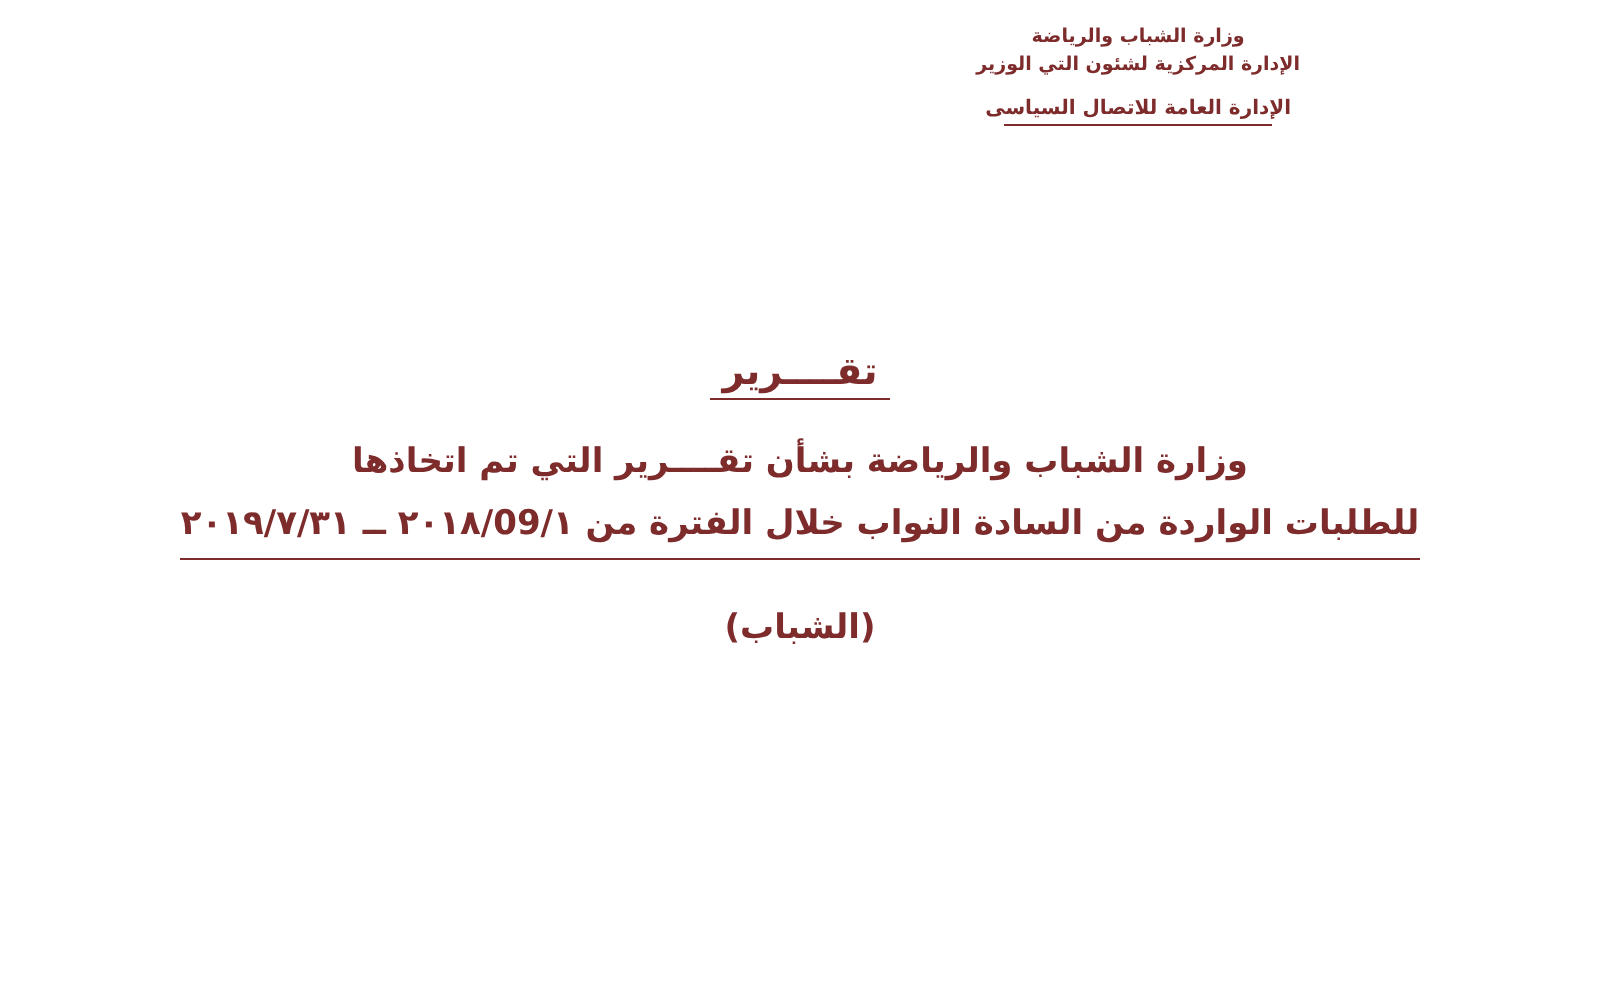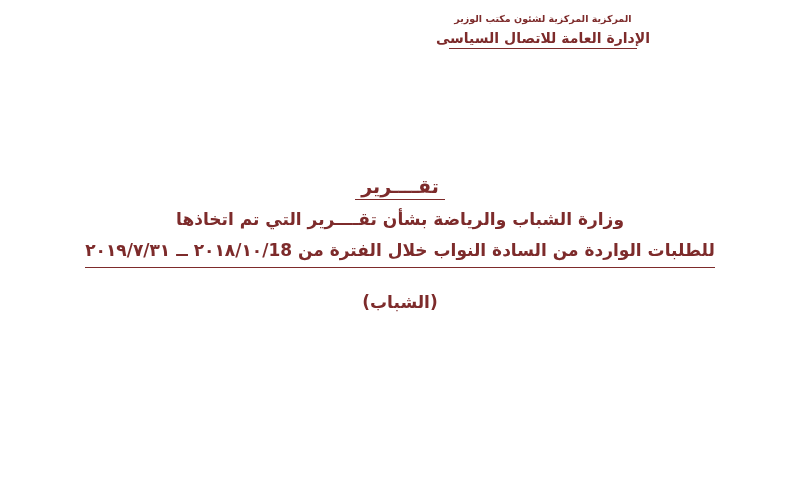--- a/index.html
+++ b/index.html
@@ -36,21 +36,21 @@
     font-size: 9.5px;
     font-weight: bold;
     color: #7d2b2b;
     white-space: nowrap;
     letter-spacing: 0px;
   }
   .letterhead .lh-line.l2 {
     font-size: 9.5px;
   }
   .letterhead .lh-line.l3 {
-    font-size: 14px;
+    font-size: 10px;
     position: relative;
     display: inline-block;
     padding-bottom: 1px;
   }
   .letterhead .lh-line.l3::after {
     content: "";
     position: absolute;
     left: 6%;
     right: 6%;
     bottom: 0;
@@ -66,21 +66,21 @@
     right: 0;
     text-align: center;
     direction: rtl;
   }
 
   .doc-heading {
     font-size: 19px;
     font-weight: bold;
     color: #7d2b2b;
     letter-spacing: 1px;
-    margin: 0 0 4px 0;
+    margin: 0 0 16px 0;
     position: relative;
     display: inline-block;
     padding-bottom: 3px;
   }
   .doc-heading::after {
     content: "";
     position: absolute;
     left: -6px;
     right: -6px;
     bottom: 0;
@@ -118,34 +118,35 @@
   .row-wrap {
     display: block;
   }
 </style>
 </head>
 <body>
 
 <div class="page">
 
   <div class="letterhead">
-    <div class="lh-line l2">المركزية المركزية لشئون مكتب الوزير</div>
+    <div class="lh-line l1">وزارة الشباب والرياضة</div>
+    <div class="lh-line l2">الإدارة المركزية لشئون التي الوزير</div>
     <div class="row-wrap">
       <div class="lh-line l3">الإدارة العامة للاتصال السياسى</div>
     </div>
   </div>
 
   <div class="title-block">
     <div class="row-wrap">
       <div class="doc-heading">تقــــرير</div>
     </div>
     <div class="row-wrap">
       <div class="title-line l1">وزارة الشباب والرياضة بشأن تقــــرير التي تم اتخاذها</div>
     </div>
     <div class="row-wrap">
-      <div class="title-line l3">للطلبات الواردة من السادة النواب خلال الفترة من ٢٠١٨/١٠/18 ــ ٢٠١٩/٧/٣١</div>
+      <div class="title-line l3">للطلبات الواردة من السادة النواب خلال الفترة من ٢٠١٨/09/١ ــ ٢٠١٩/٧/٣١</div>
     </div>
     <div class="row-wrap">
       <div class="title-line l4">(الشباب)</div>
     </div>
   </div>
 
 </div>
 
 </body></html>

